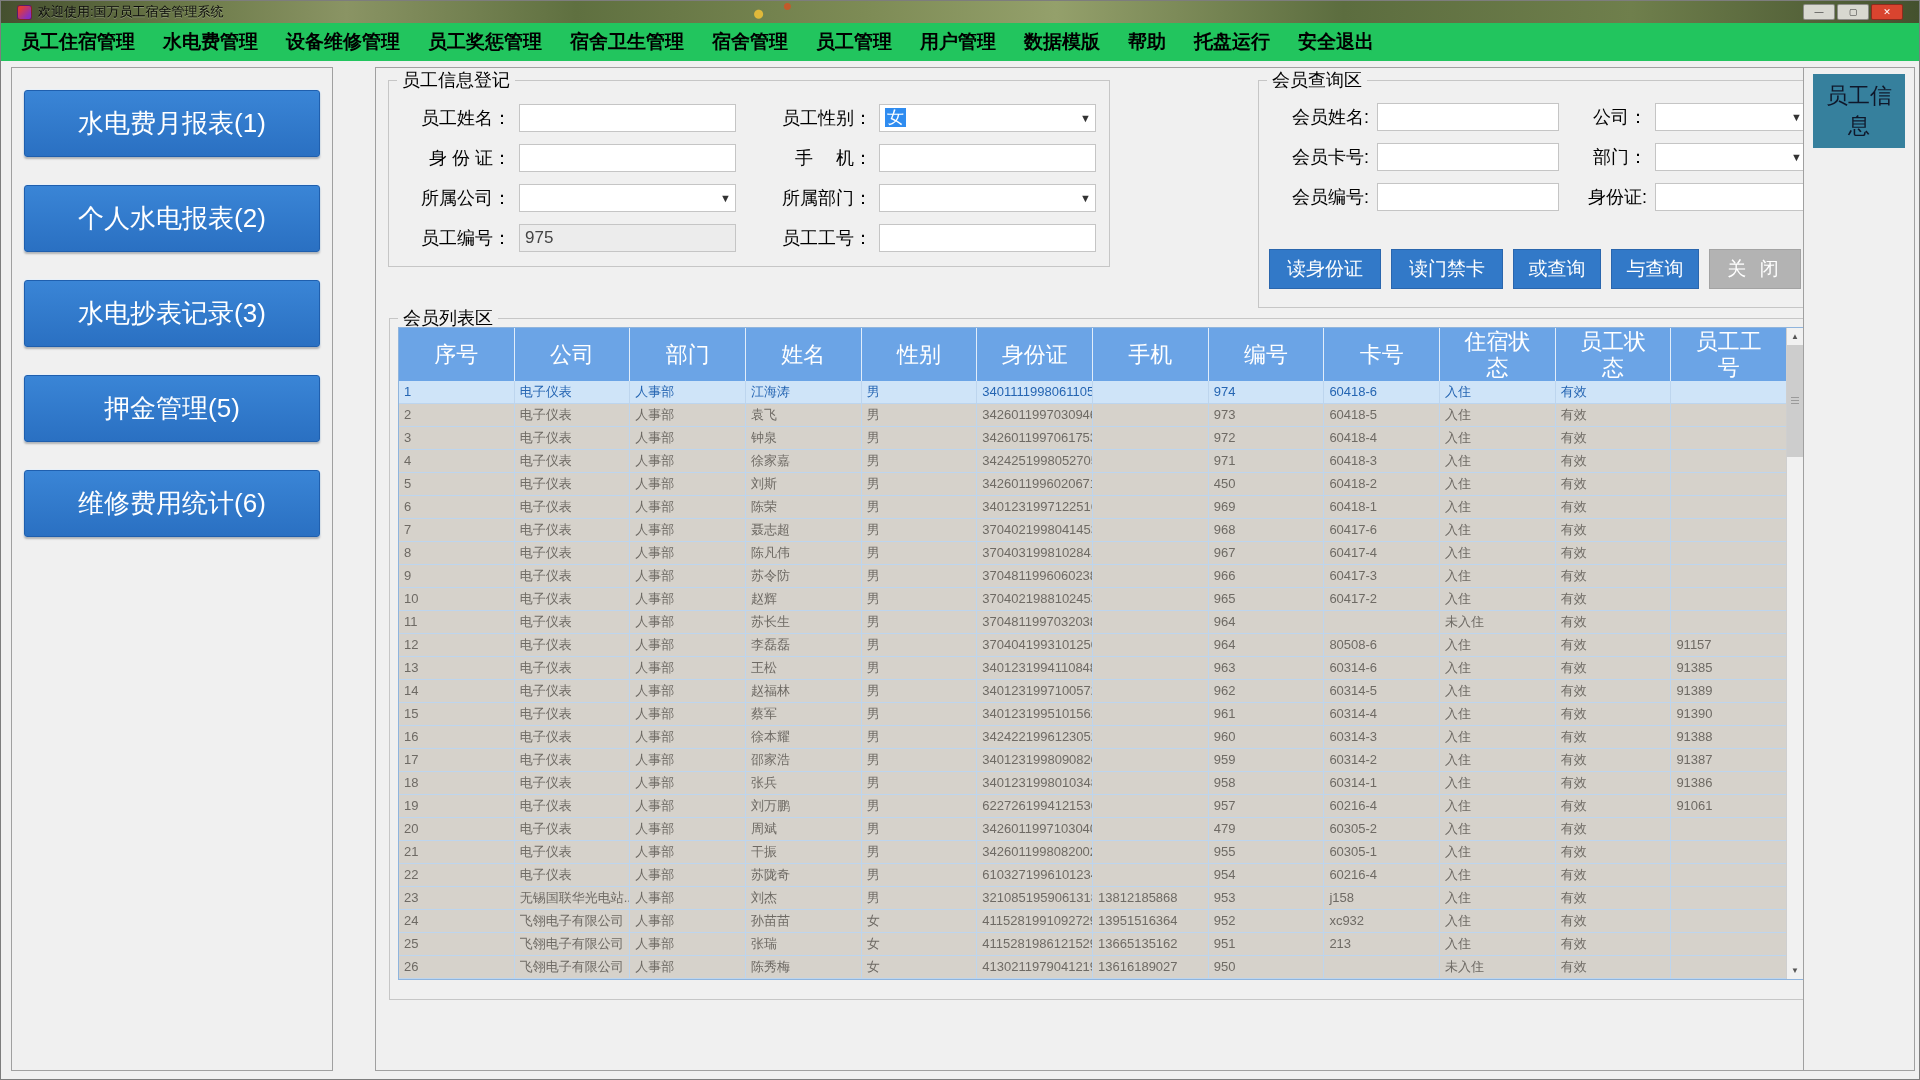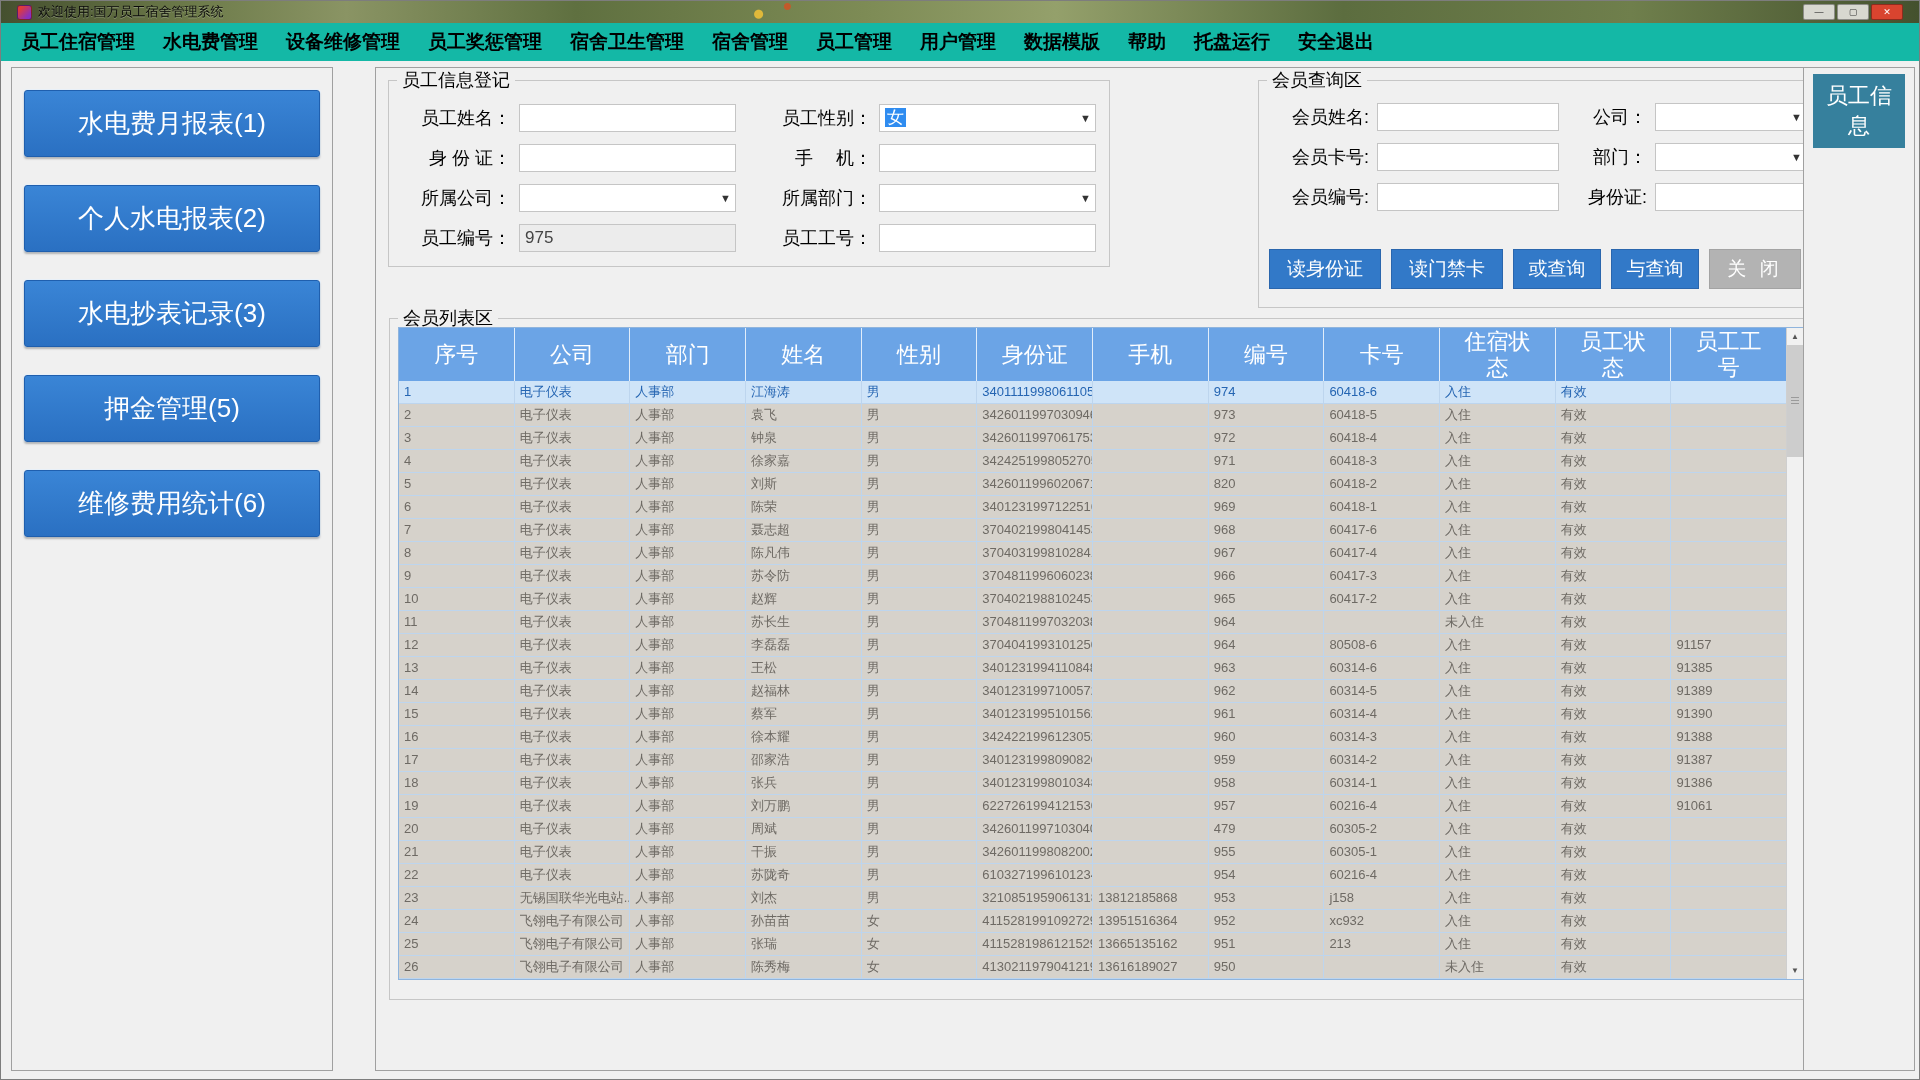--- a/index.html
+++ b/index.html
@@ -22,21 +22,21 @@
       radial-gradient(circle at 39.5% 60%, #e0b93a 0 4px, rgba(0,0,0,0) 5px),
       radial-gradient(circle at 41% 25%, #c25a2a 0 3px, rgba(0,0,0,0) 4px),
       linear-gradient(90deg,#45502f 0%,#6d7b4a 10%,#8a9464 18%,#5f7040 30%,#7d8b55 45%,#94a06b 55%,#5c6d3f 70%,#6f7f4c 85%,#44512e 100%);}
   .title-icon{width:15px;height:15px;border-radius:3px;background:linear-gradient(135deg,#e03a3a 20%,#8a2fbf 80%);border:1px solid rgba(0,0,0,.4);flex:0 0 auto;}
   .title-text{margin-left:6px;font-size:13px;color:#0a0a0a;text-shadow:0 1px 0 rgba(255,255,255,.25);white-space:nowrap;}
   .win-controls{margin-left:auto;display:flex;gap:2px;}
   .win-btn{width:32px;height:16px;border:1px solid rgba(0,0,0,.35);border-radius:2px;font-size:9px;line-height:14px;text-align:center;background:#d8d8d0;color:#333;}
   .win-btn.close{background:var(--close-red);color:#fff;}
 
   
-  .menubar{position:absolute;top:22px;left:0;right:0;height:38px;background:#14b8a6;display:flex;align-items:center;padding:0 6px;}
+  .menubar{position:absolute;top:22px;left:0;right:0;height:38px;background:#22c55e;display:flex;align-items:center;padding:0 6px;}
   .menu-item{padding:0 14px;font-size:19px;font-weight:700;color:#000;white-space:nowrap;cursor:default;}
 
   
   .main{position:absolute;top:60px;left:0;right:0;bottom:0;}
   .panel{position:absolute;border:1px solid #a0a0a0;background:#f0f0f0;}
   .left-panel{left:10px;top:6px;width:322px;bottom:8px;}
   .center-panel{left:342px;top:6px;width:1450px;bottom:8px;margin-left:32px;}
   .right-panel{left:1802px;top:6px;width:112px;bottom:8px;}
 
   
@@ -88,21 +88,21 @@
   .tr.selected{background:var(--selected-row-bg);color:var(--selected-row-text);}
 
   
   .vscroll{flex:0 0 17px;display:flex;flex-direction:column;background:#f1f1f1;border-left:1px solid #cfcfcf;}
   .sb-btn{height:17px;flex:0 0 auto;display:flex;align-items:center;justify-content:center;font-size:8px;color:#555;background:#f1f1f1;}
   .sb-track{flex:1 1 auto;position:relative;}
   .sb-thumb{position:absolute;top:0;left:0;right:0;height:112px;background:#cdcdcd;}
   .sb-grip{position:absolute;left:4px;top:52px;width:8px;height:1px;background:#9a9a9a;box-shadow:0 3px 0 #9a9a9a,0 6px 0 #9a9a9a;}
 
   
-  .teal-btn{display:block;margin:6px auto 0;width:92px;min-height:74px;background:var(--teal);border:none;color:#ffffff;font-size:22px;line-height:1.35;padding:6px 8px;text-align:center;}
+  .teal-btn{display:block;margin:6px auto 0;width:92px;min-height:74px;background:var(--teal);border:none;color:#0f172a;font-size:22px;line-height:1.35;padding:6px 8px;text-align:center;}
 </style>
 </head>
 <body>
 
 <div class="window">
 
   <div class="titlebar">
     <div class="title-icon"></div>
     <div class="title-text">欢迎使用:国万员工宿舍管理系统</div>
     <div class="win-controls">
@@ -291,21 +291,21 @@
                 </div>
 
                 <div class="tr">
                   <div class="td">5</div>
                   <div class="td">电子仪表</div>
                   <div class="td">人事部</div>
                   <div class="td">刘斯</div>
                   <div class="td">男</div>
                   <div class="td">3426011996020671...</div>
                   <div class="td"></div>
-                  <div class="td">820</div>
+                  <div class="td">450</div>
                   <div class="td">60418-2</div>
                   <div class="td">入住</div>
                   <div class="td">有效</div>
                   <div class="td"></div>
                 </div>
 
                 <div class="tr">
                   <div class="td">6</div>
                   <div class="td">电子仪表</div>
                   <div class="td">人事部</div>

